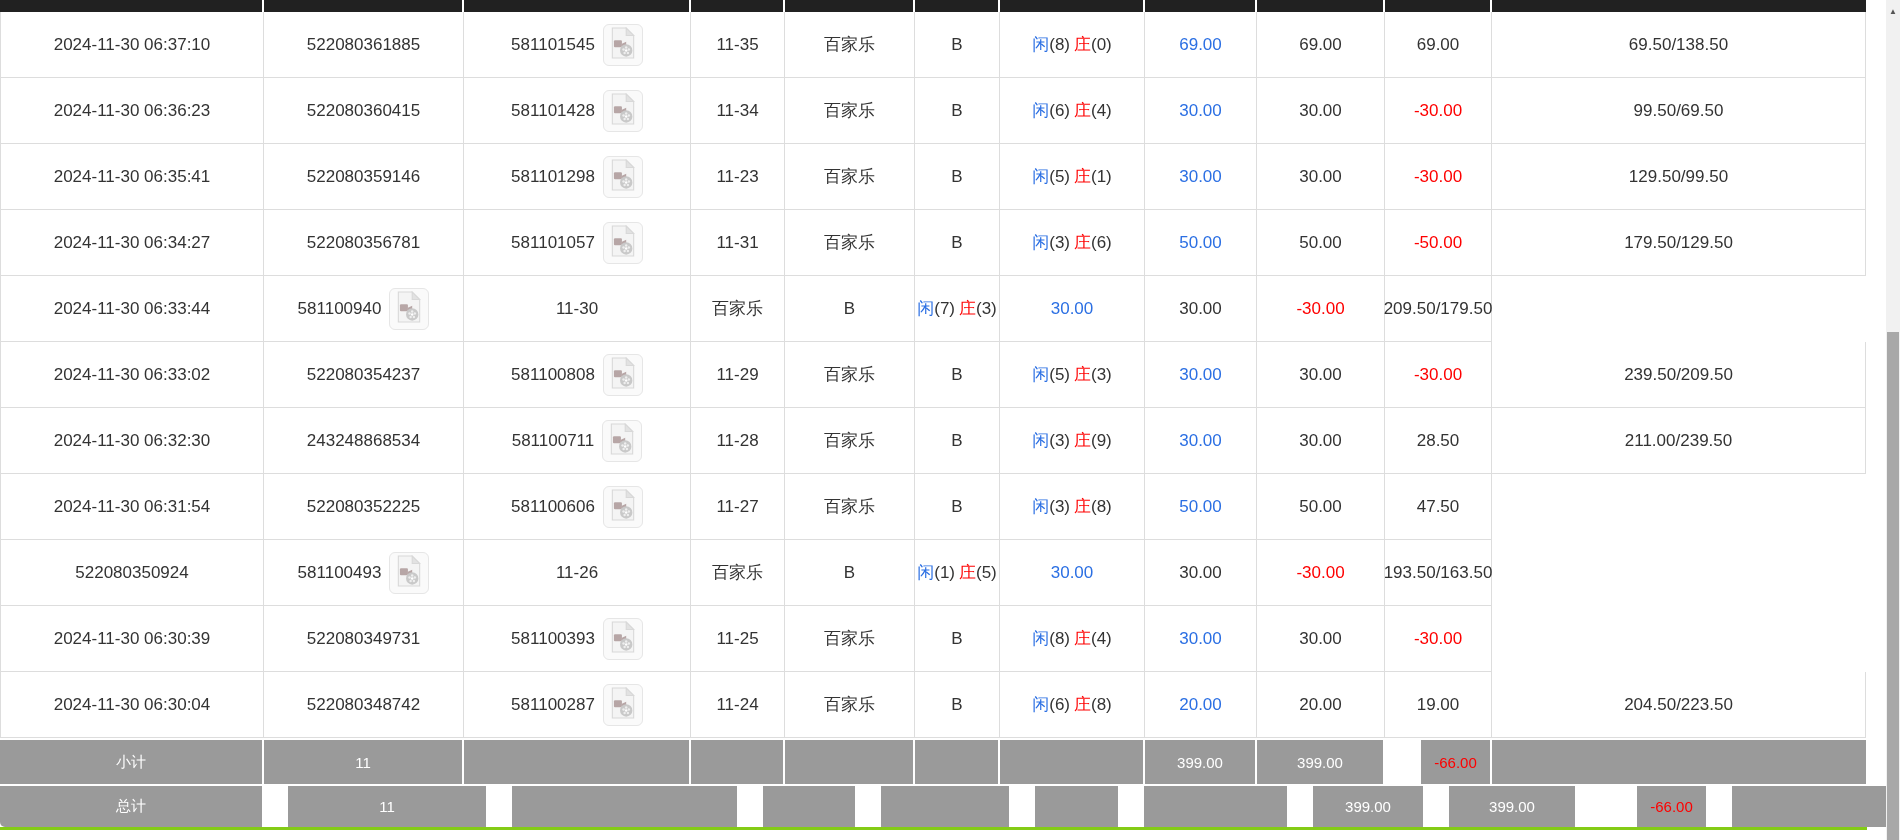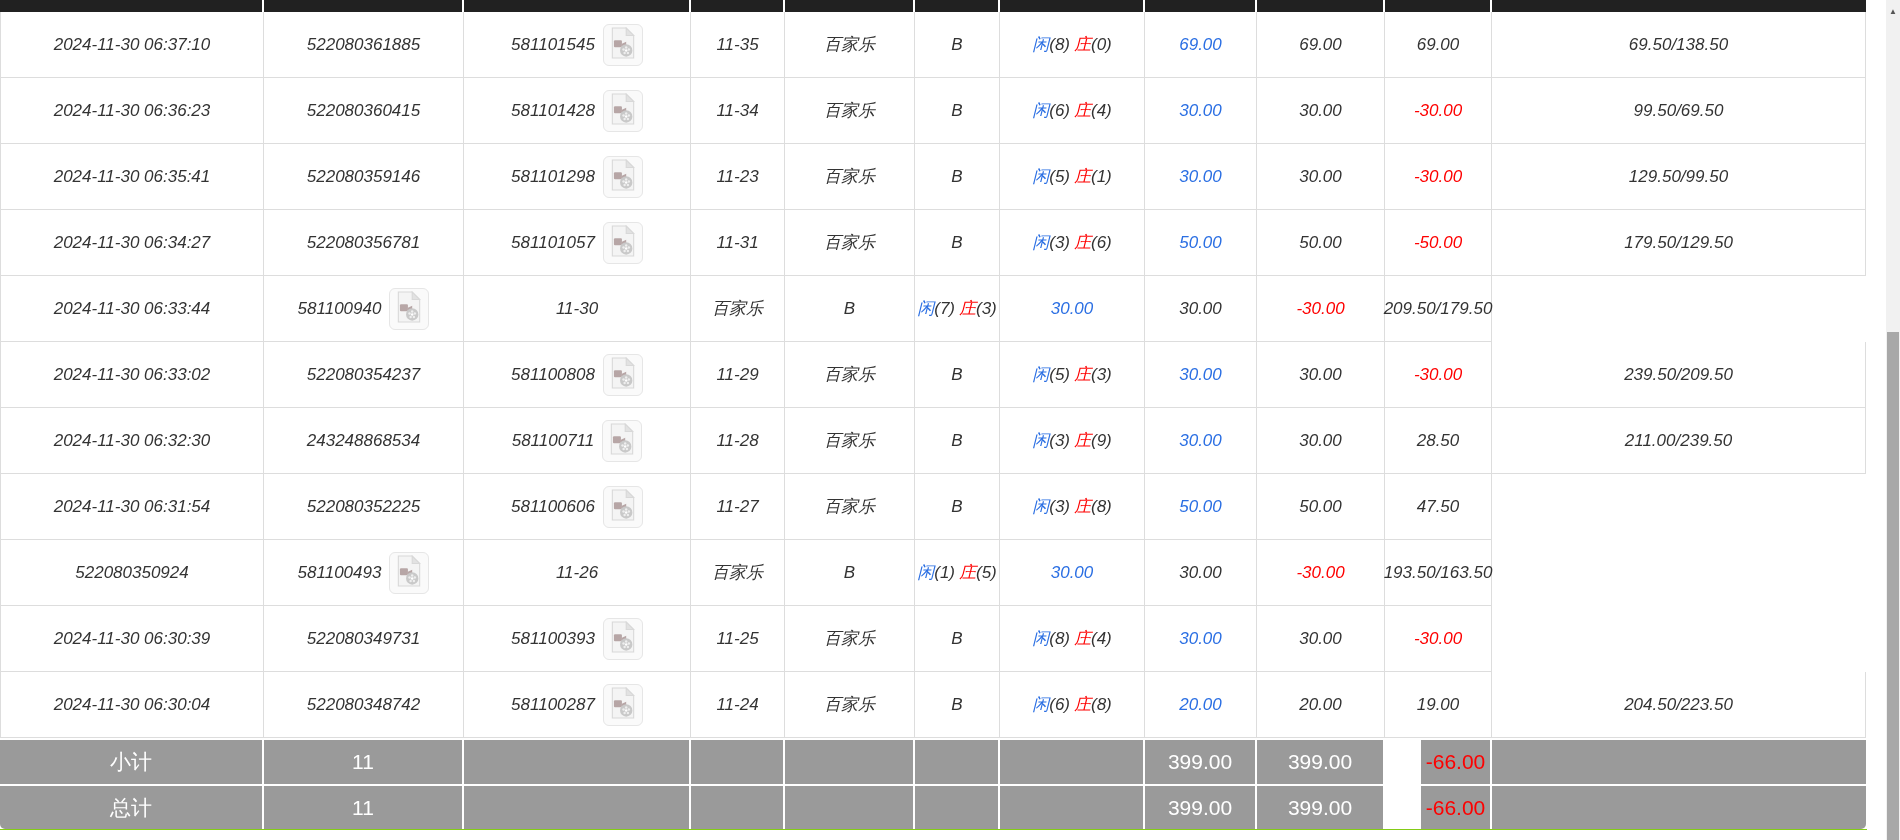--- a/index.html
+++ b/index.html
@@ -8,43 +8,43 @@
   :root { --cols: 264px 200px 227px 94px 130px 85px 145px 112px 128px 107px 374px; }
 
   .table-wrap { position:absolute; left:0; top:0; width:1867px; }
 
   
   .header-strip { display:grid; grid-template-columns:var(--cols); height:12px; }
   .hcell { background:#212121; border-right:2px solid #fff; }
   .hcell:last-child { border-right:none; }
 
   
-  .row { display:grid; grid-template-columns:var(--cols); height:66px; background:#fff;font-style:italic; }
+  .row { display:grid; grid-template-columns:var(--cols); height:66px; background:#fff; }
   .cell { border-right:1px solid #ddd; border-bottom:1px solid #ddd;
           display:flex; align-items:center; justify-content:center;
           font-size:17px; color:#333; gap:8px; }
   .cell:first-child { border-left:1px solid #ddd; }
   .blue { color:#2b6fe3; }
   .red  { color:#fe0000; }
   .neg  { color:#fe0000; }
   .result-cell span.num { color:#333; }
   .result-gap { width:4px; }
 
   
   .video-btn { width:40px; height:42px; border:1px solid #e6e6e6; border-radius:6px;
                background:#fafafa; display:flex; align-items:center; justify-content:center;
                cursor:pointer; padding:0; }
 
   
   .frow { display:grid; grid-template-columns:var(--cols); height:46px; }
   .fcell { background:#9a9a9a; border-right:2px solid #fff; border-top:2px solid #fff;
            display:flex; align-items:center; justify-content:center;
-           font-size:21px; color:#fff; }
+           font-size:15px; color:#fff; }
   .fcell:last-child { border-right:none; }
-  .frow:last-child { border-bottom:1px solid #84cc16; }
+  .frow:last-child { border-bottom:3px solid #84cc16;gap:24px; }
   .frow:last-child .fcell:first-child { border-bottom-left-radius:5px; }
   .frow:last-child .fcell:last-child  { border-bottom-right-radius:5px; }
   .fcell.red { color:#fe0000;margin-left:36px; }
 
   
   .scrollbar { position:absolute; right:0; top:0; width:14px; height:840px; background:#f1f1f1; }
   .scroll-up { position:absolute; top:0; left:0; width:14px; height:24px; border:none;
                background:#f1f1f1; color:#555; font-size:8px; line-height:24px;
                text-align:center; padding:0; cursor:pointer; }
   .scroll-thumb { position:absolute; top:332px; bottom:0; left:1px; width:12px;

